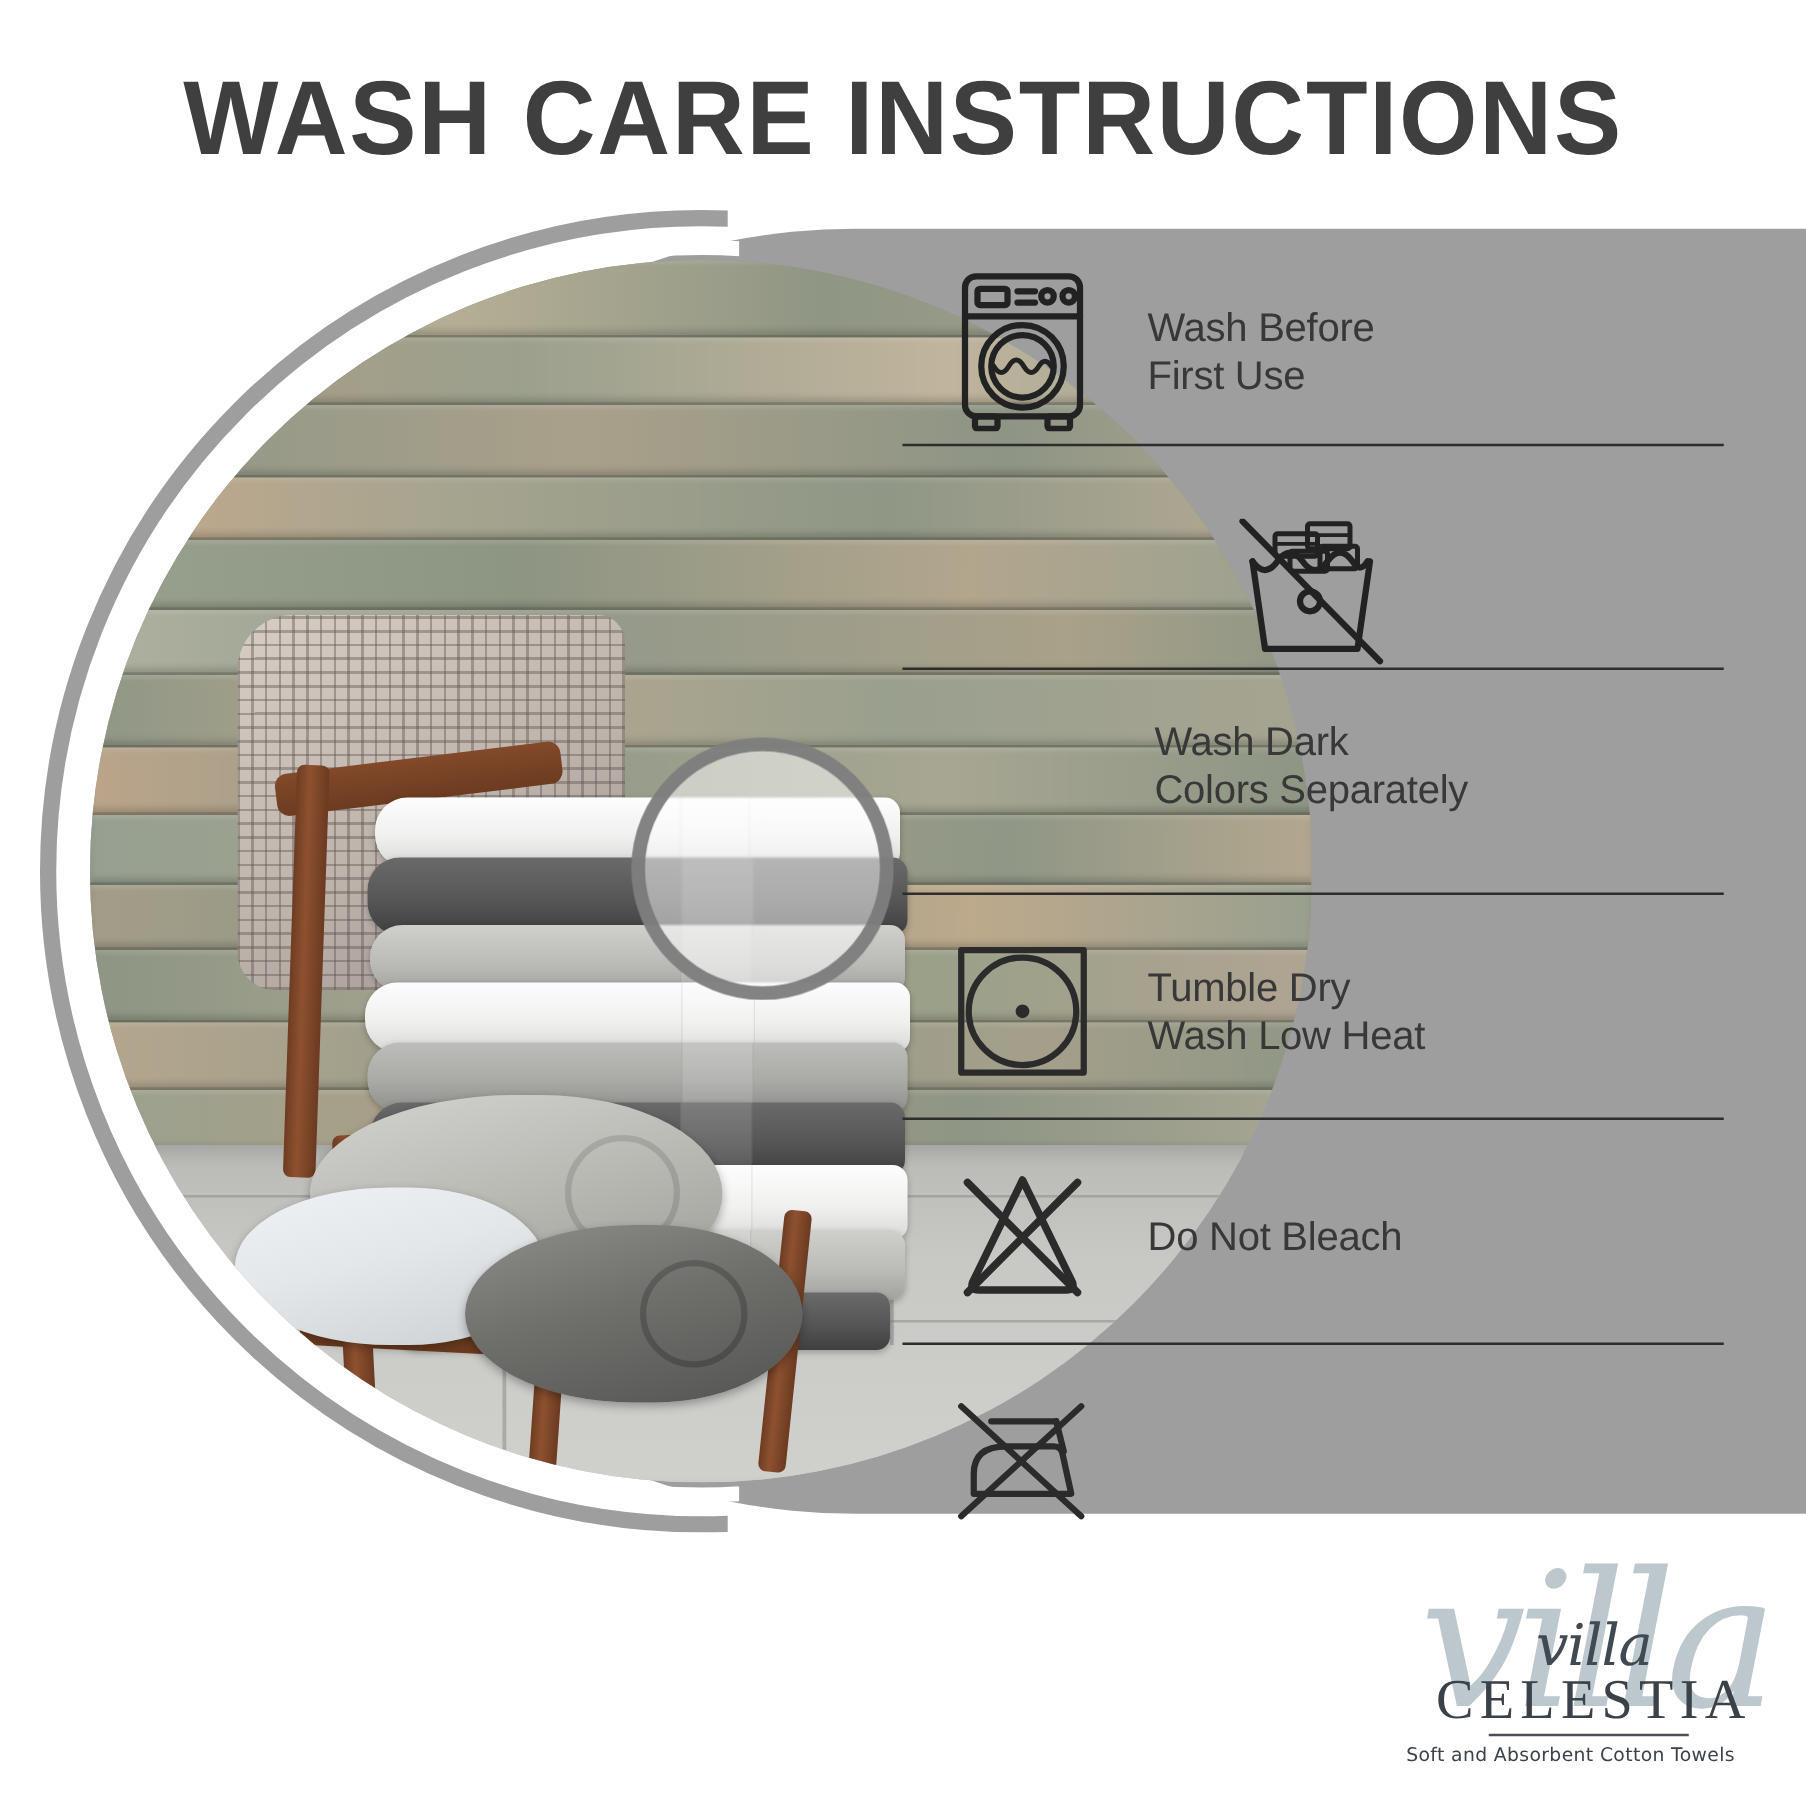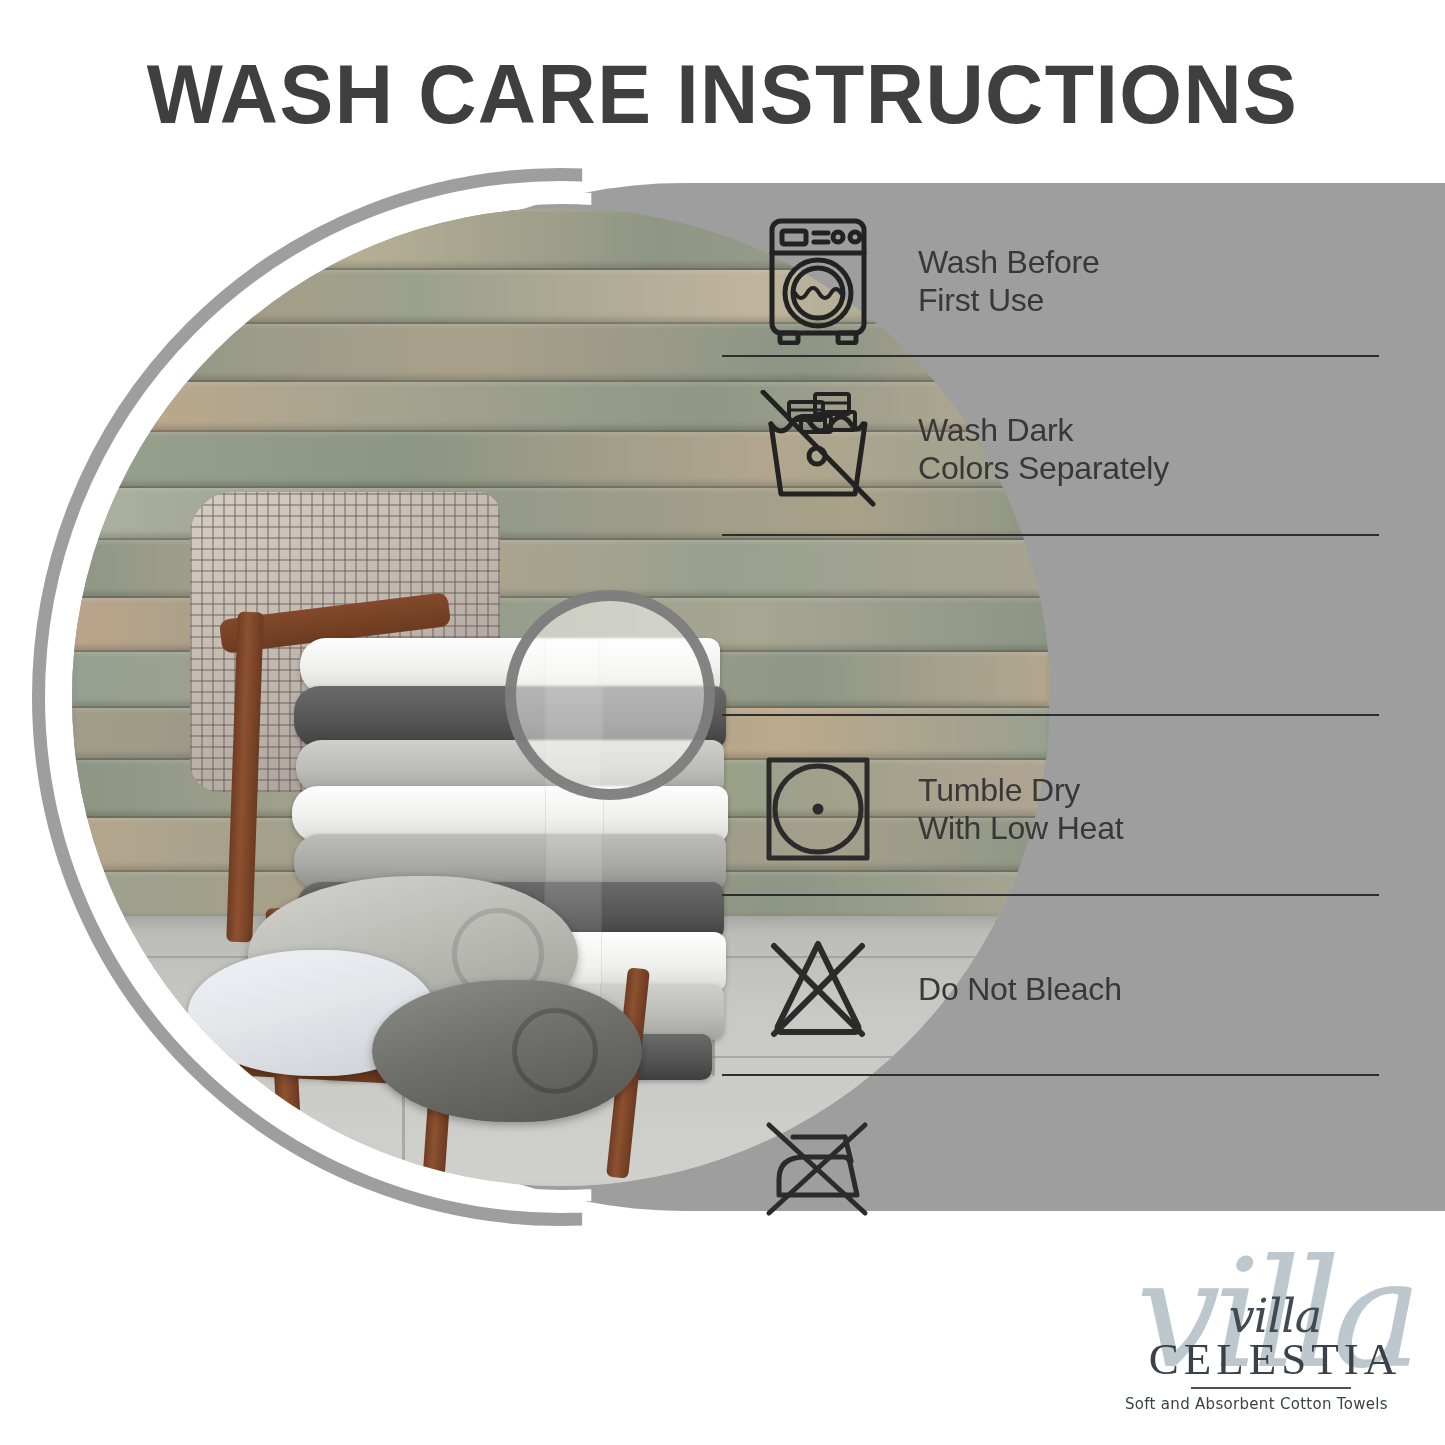--- a/index.html
+++ b/index.html
@@ -333,21 +333,21 @@
           <path d="M29 76 q6 10 12 0 q6 -10 12 0 q6 10 12 0 q5 -8 10 0" stroke-width="4"></path>
           <rect x="14" y="116" width="18" height="10" rx="2"></rect>
           <rect x="72" y="116" width="18" height="10" rx="2"></rect>
         </svg>
       </div>
       <div class="row-text">Wash Before
 First Use</div>
     </div>
     <div class="divider" style="top:159px;"></div>
 
-    <div class="row" style="top:178px; height:150px;">
+    <div class="row" style="top:178px; height:150px;flex-direction:column;">
       <div class="row-icon">
         <svg width="130" height="118" viewBox="0 0 130 118" fill="none" stroke="#222" stroke-width="5" stroke-linecap="round" stroke-linejoin="round">
           <path d="M18 34 q10 14 20 0 q10 -14 20 0 q10 14 20 0 q10 -14 20 0 q6 10 12 0"></path>
           <path d="M18 34 L28 104 L102 104 L112 34" stroke-width="5"></path>
           <rect x="36" y="12" width="34" height="18" rx="2" stroke-width="4"></rect>
           <line x1="36" y1="20" x2="70" y2="20" stroke-width="3"></line>
           <rect x="62" y="4" width="34" height="20" rx="2" stroke-width="4"></rect>
           <line x1="62" y1="13" x2="96" y2="13" stroke-width="3"></line>
           <rect x="48" y="26" width="30" height="16" rx="2" stroke-width="4"></rect>
           <rect x="72" y="22" width="30" height="18" rx="2" stroke-width="4"></rect>
@@ -364,21 +364,21 @@
 
     <div class="row" style="top:538px; height:150px;">
       <div class="row-icon">
         <svg width="108" height="108" viewBox="0 0 108 108" fill="none" stroke="#2b2b2b" stroke-width="5" stroke-linecap="round" stroke-linejoin="round">
           <rect x="5" y="5" width="98" height="98"></rect>
           <circle cx="54" cy="54" r="43"></circle>
           <circle cx="54" cy="54" r="5.5" fill="#2b2b2b" stroke="none"></circle>
         </svg>
       </div>
       <div class="row-text">Tumble Dry
-With Low Heat</div>
+Wash Low Heat</div>
     </div>
     <div class="divider" style="top:698px;"></div>
 
     <div class="row" style="top:718px; height:150px;">
       <div class="row-icon">
         <svg width="112" height="110" viewBox="0 0 112 110" fill="none" stroke="#2b2b2b" stroke-width="6" stroke-linecap="round" stroke-linejoin="round">
           <path d="M56 10 L96 92 q2 6 -5 6 L21 98 q-7 0 -5 -6 Z"></path>
           <line x1="12" y1="12" x2="100" y2="100"></line>
           <line x1="100" y1="12" x2="12" y2="100"></line>
         </svg>

